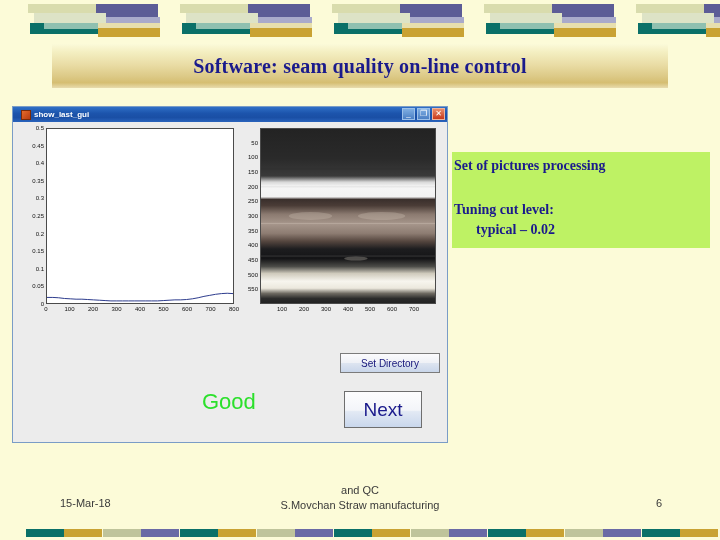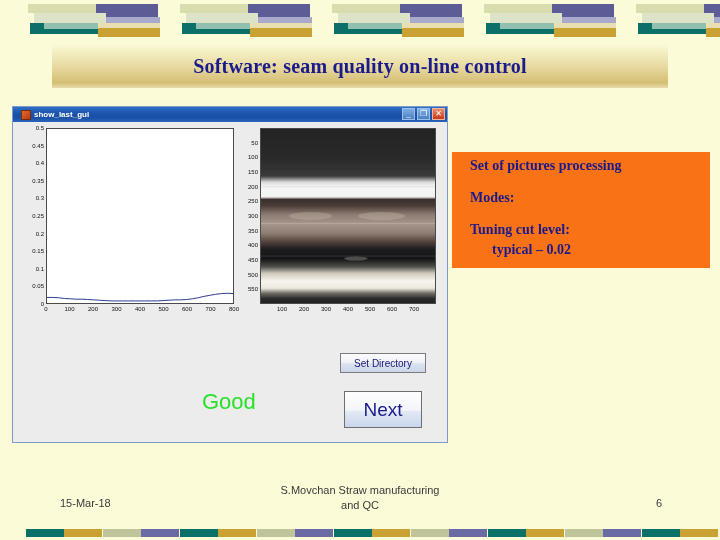--- a/index.html
+++ b/index.html
@@ -266,21 +266,21 @@
     border: 1px solid #8A8A8A;
     box-sizing: border-box;
     font-size: 13px;
     color: #000;
     text-align: center;
   }
 
   #set-dir-btn {
     position: absolute;
     left: 327px; top: 231px;
-    width: 86px; height: 20px;
+    width: 100px; height: 20px;
     background: linear-gradient(to bottom,#FBFBFD 0%,#EFF1F6 48%,#DDE4F0 52%,#C9D6EA 100%);
     border: 1px solid #7B7B7B;
     box-sizing: border-box;
     font-size: 10px;
     color: #15157A;
     display: flex;
     align-items: center;
     justify-content: center;
   }
 
@@ -304,22 +304,22 @@
     display: flex;
     align-items: center;
     justify-content: center;
   }
 
   
   #notes-block {
     position: absolute;
     left: 452px; top: 152px;
     width: 258px;
-    background: #f97316;
-    padding: 4px 6px 8px 18px;
+    background: #bef264;
+    padding: 4px 6px 8px 2px;
     box-sizing: border-box;
     font-family: "Liberation Serif", serif;
     font-weight: bold;
     color: #1A1A8C;
     font-size: 14px;
     line-height: 1.42;
   }
   .note-head { white-space: nowrap; }
   .note-gap { height: 12px; }
   .note-indent { padding-left: 22px; white-space: nowrap; }
@@ -545,30 +545,29 @@
     <div id="status-good">Good</div>
 
     <div id="next-btn">Next</div>
 
   </div>
 </div>
 
 <div id="notes-block">
   <div class="note-head">Set of pictures processing</div>
   <div class="note-gap"></div>
-  <div class="note-head">Modes:</div>
   <div class="note-gap"></div>
   <div class="note-head">Tuning cut level:</div>
   <div class="note-indent">typical – 0.02</div>
 </div>
 
 <div id="footer-date">15-Mar-18</div>
 <div id="footer-center">
+  <div>and QC</div>
   <div>S.Movchan Straw manufacturing</div>
-  <div>and QC</div>
 </div>
 <div id="footer-page">6</div>
 
 <div id="footer-strip">
     <div class="fdeco" style="left: 26px;">
       <div class="a"></div>
       <div class="b"></div>
     </div>
     <div class="fdeco fdeco2" style="left: 103px;">
       <div class="a"></div>

